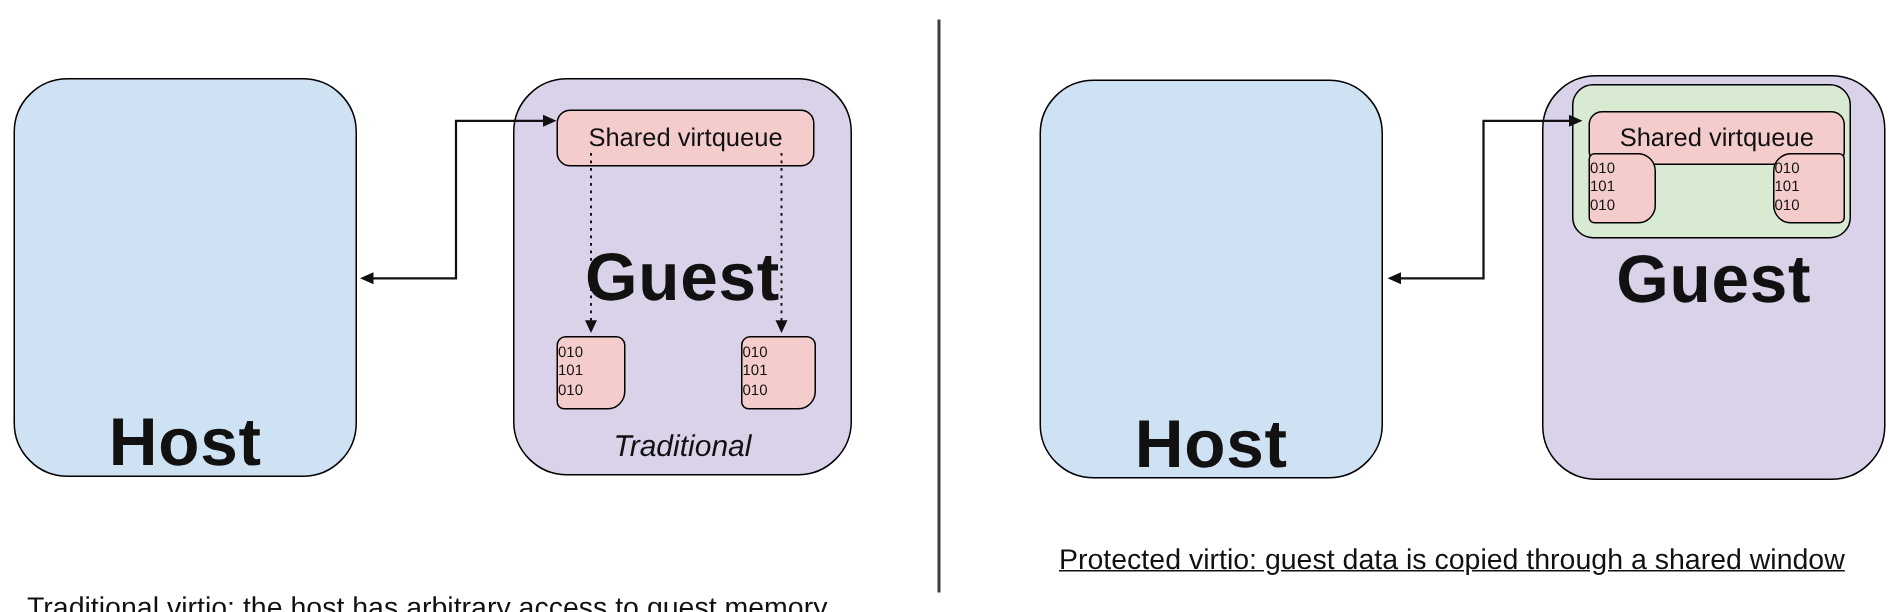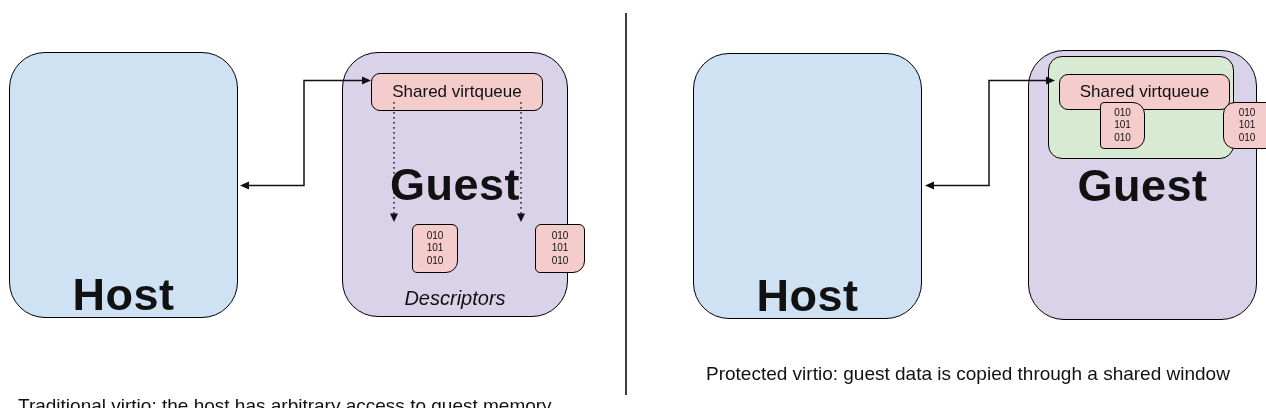--- a/index.html
+++ b/index.html
@@ -57,22 +57,21 @@
   .queue span { font-size: 17px; white-space: nowrap; }
 
   
   .bits-box {
     position: absolute;
     background: var(--color-queue_fill, #f4cccc);
     border: 1.3px solid var(--color-border, #000);
     box-sizing: border-box;
     display: flex;
     align-items: center;
-    justify-content: center;
-    margin-left: 41px;
+    justify-content: flex-start;
   }
   .bits {
     font-size: 10px;
     line-height: 12.5px;
     white-space: pre-line;
     text-align: center;
   }
   .rad-note     { border-radius: 6px 6px 12px 5px; }  
   .rad-mirror-l { border-radius: 4px 12px 12px 4px; } 
   .rad-mirror-r { border-radius: 12px 4px 4px 12px; } 
@@ -131,21 +130,21 @@
 101
 010</span>
       </div>
 
       <div class="bits-box rad-note" style="left:151px; top:171px; width:50px; height:49px;">
         <span class="bits">010
 101
 010</span>
       </div>
 
-      <span class="descriptors-label" style="top:234px;">Descriptors</span>
+      <span class="descriptors-label" style="top:234px;">Traditional</span>
     </div>
 
     <span class="caption" style="left:18px;margin-top:32px;">Traditional virtio: the host has arbitrary access to guest memory</span>
   </section>
 
   <section>
 
     <div class="bigbox hostfill" style="left:693px; top:53px; width:229px; height:266px;">
       <span class="big-label">Host</span>
     </div>
@@ -166,21 +165,21 @@
         </div>
 
         <div class="bits-box rad-mirror-r" style="left:133px; top:45px; width:48px; height:47px;">
           <span class="bits">010
 101
 010</span>
         </div>
       </div>
     </div>
 
-    <span class="caption" style="left:706px;">Protected virtio: guest data is copied through a shared window</span>
+    <span class="caption" style="left:706px;text-decoration:underline;">Protected virtio: guest data is copied through a shared window</span>
   </section>
 
   <svg class="connectors" width="1266" height="408" viewBox="0 0 1266 408">
 
     <g stroke="#111" stroke-width="1.5" fill="none">
       <polyline points="366,80.5 304,80.5 304,185.5 245,185.5"></polyline>
     </g>
     <polygon points="371,80.5 362,76.5 362,84.5" fill="#111"></polygon>
     <polygon points="240,185.5 249,181.5 249,189.5" fill="#111"></polygon>
 

